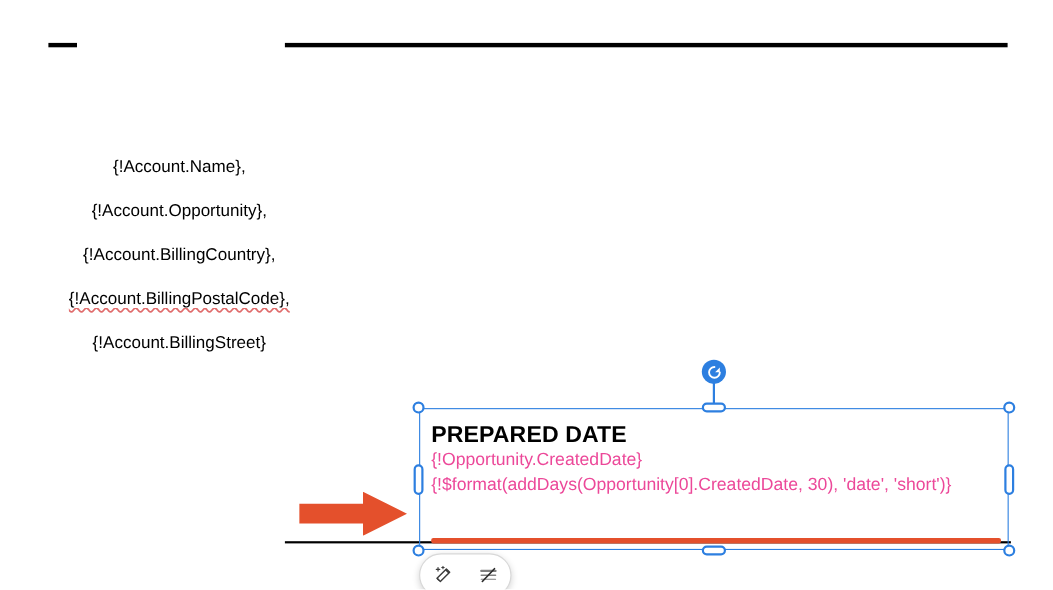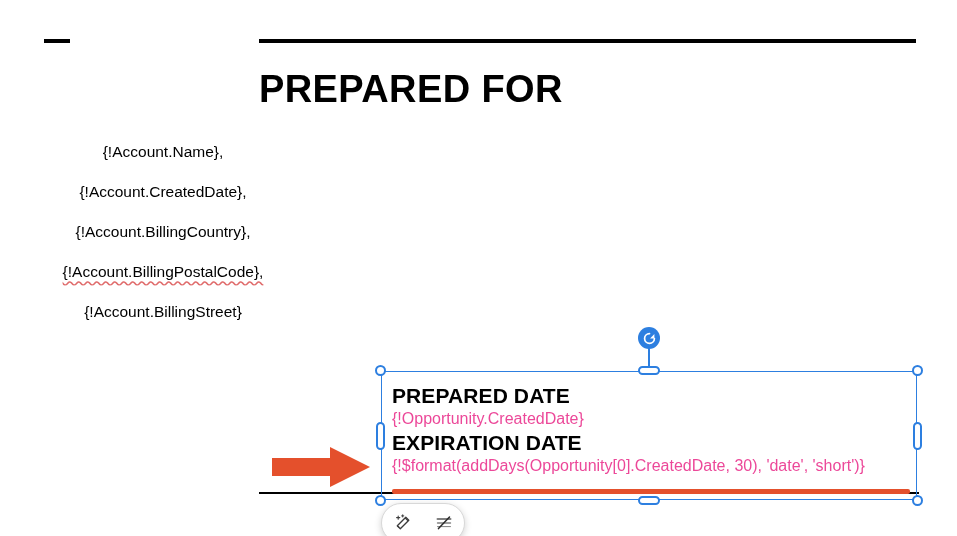--- a/index.html
+++ b/index.html
@@ -230,28 +230,27 @@
   .toolbar-btn svg { display: block; }
 </style>
 </head>
 <body>
 
 <div id="slide-canvas">
 
   <div class="corner-dash"></div>
   <div class="header-rule"></div>
 
-  <div class="slide-title">PREPARED FOR</div>
 
   <div class="address-block">
     <div class="address-row">
       <span class="address-line">{!Account.Name},</span>
     </div>
     <div class="address-row">
-      <span class="address-line">{!Account.CreatedDate},</span>
+      <span class="address-line">{!Account.Opportunity},</span>
     </div>
     <div class="address-row">
       <span class="address-line">{!Account.BillingCountry},</span>
     </div>
     <div class="address-row">
       <span class="address-line misspelled">{!Account.BillingPostalCode},</span>
     </div>
     <div class="address-row">
       <span class="address-line">{!Account.BillingStreet}</span>
     </div>
@@ -259,21 +258,20 @@
 
   <div class="lower-rule"></div>
 
   <div id="selection-frame">
 
     <div class="sel-border"></div>
 
     <div class="box-content">
       <div class="field-heading">PREPARED DATE</div>
       <div class="field-value">{!Opportunity.CreatedDate}</div>
-      <div class="field-heading">EXPIRATION DATE</div>
       <div class="field-value annotated">{!$format(addDays(Opportunity[0].CreatedDate, 30), 'date', 'short')}</div>
     </div>
 
     <div class="formula-underline"></div>
 
     <div class="rotate-stem"></div>
     <div class="rotate-knob">
       <svg width="13" height="13" viewBox="0 0 13 13">
         <path d="M6.5 1.6 A4.9 4.9 0 1 0 11.4 6.5" fill="none" stroke="#ffffff" stroke-width="1.7" stroke-linecap="round"></path>
         <path d="M11.4 2.0 L11.4 6.5 L7.1 6.5 Z" fill="#ffffff"></path>

